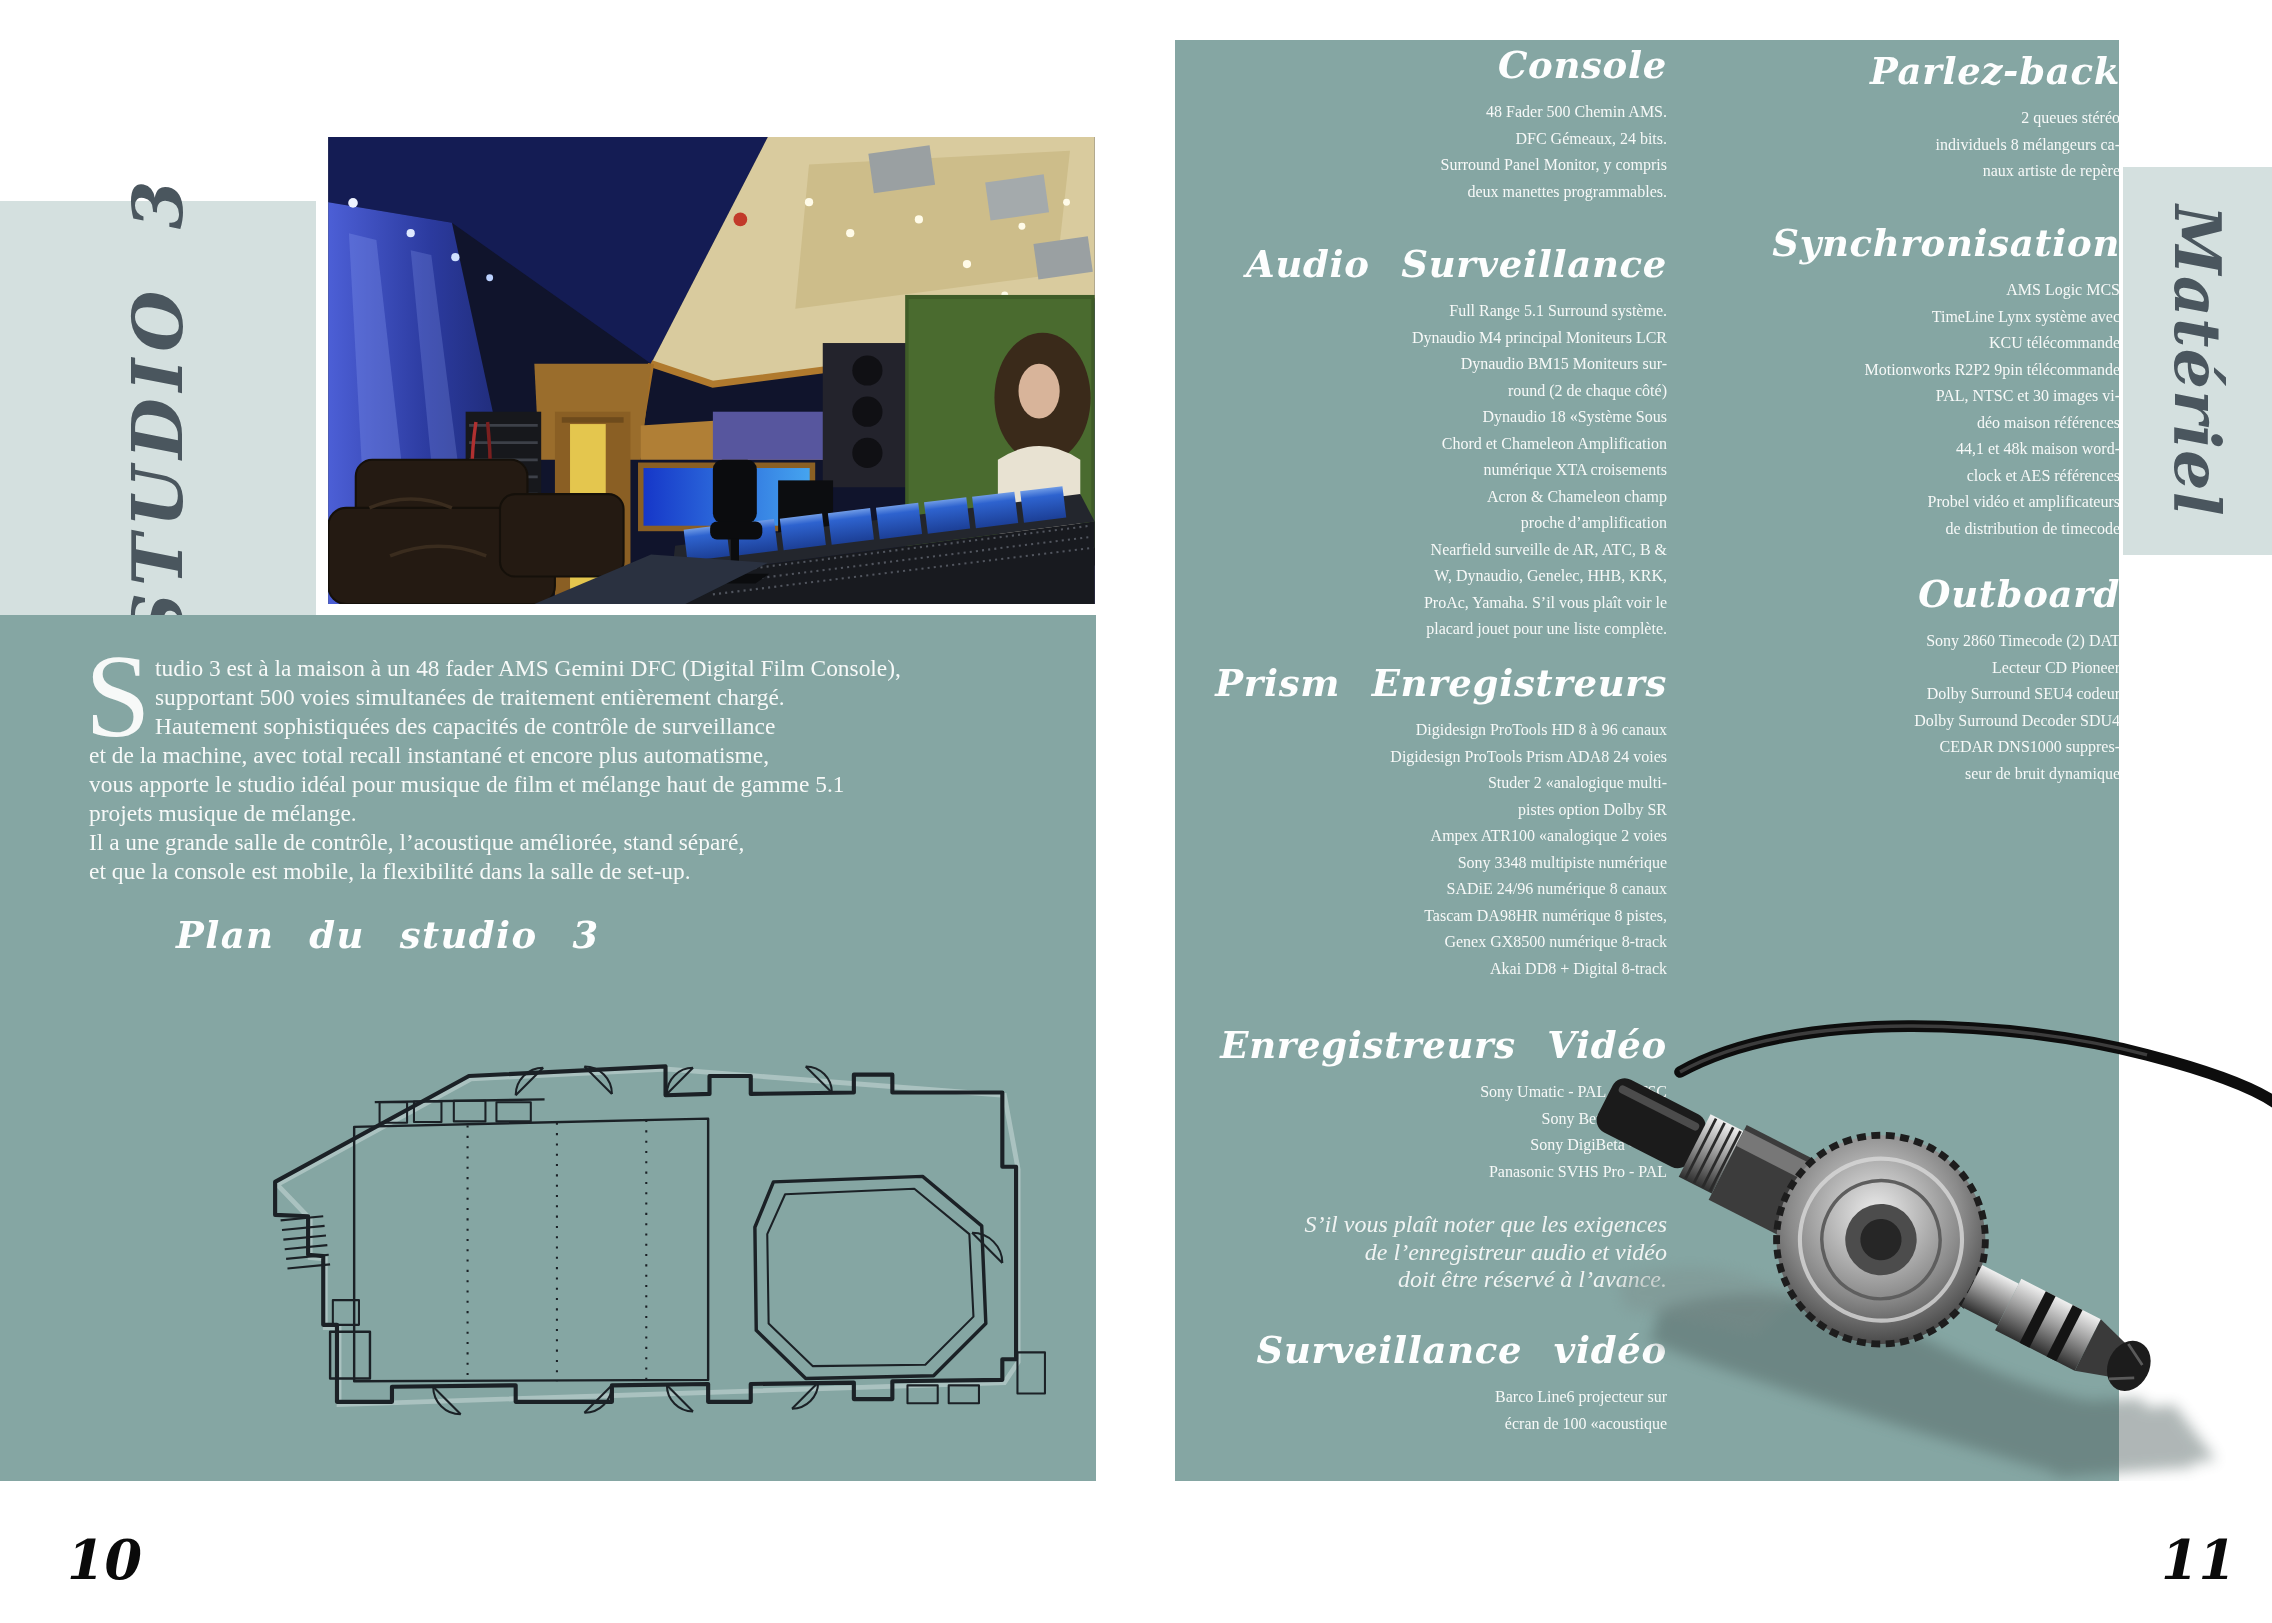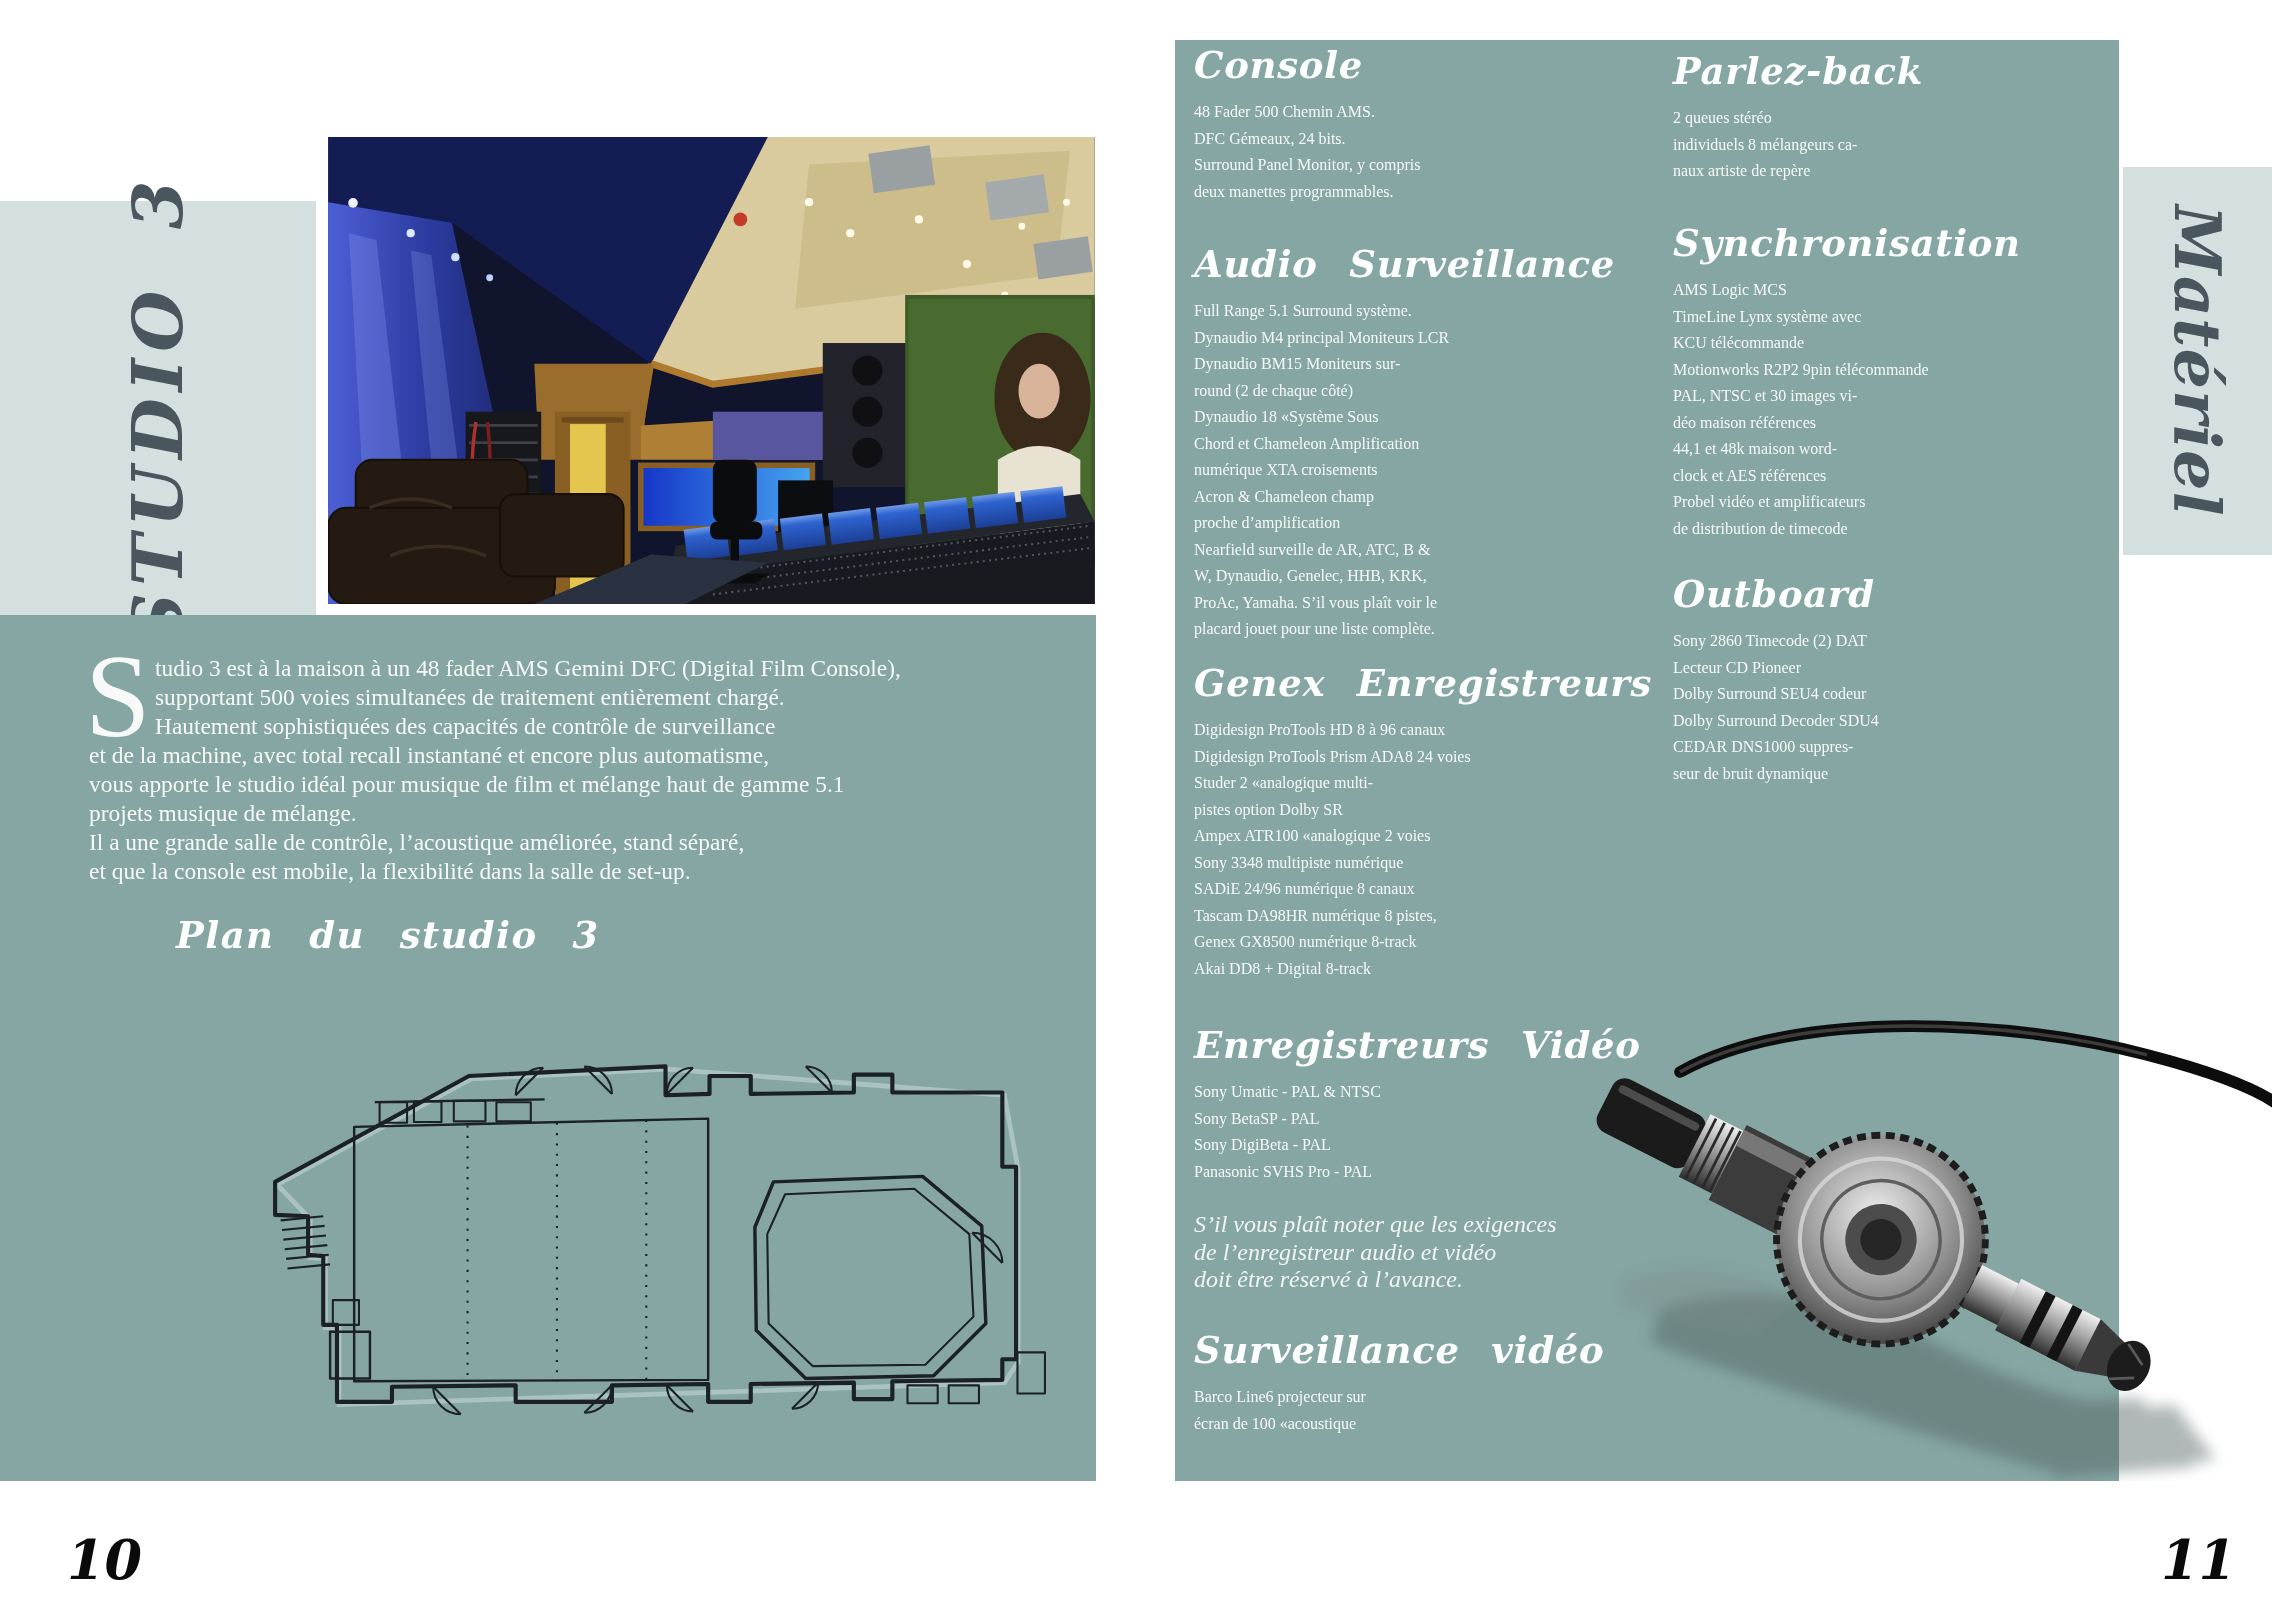--- a/index.html
+++ b/index.html
@@ -26,21 +26,21 @@
   
   .dropcap{position:absolute;left:85px;top:638px;font-size:118px;line-height:1;color:#f7f9f8;
         font-family:"Liberation Serif",serif;}
   .intro-indent{position:absolute;left:155px;top:654px;}
   .intro-rest{position:absolute;left:89px;top:741px;}
   .intro-text{font-size:23.4px;line-height:29px;color:#f7f9f8;white-space:pre-line;}
   
   .script{font-family:"DejaVu Serif",serif;font-style:italic;font-weight:700;color:#fdfefe;}
   .plan-heading{position:absolute;left:176px;top:913px;font-size:37px;word-spacing:20.6px;letter-spacing:1.4px;}
   
-  .sec{position:absolute;width:473px;}
+  .sec{position:absolute;width:473px;text-align:right;}
   .c1{left:1194px;}
   .c2{left:1673px;width:447px;}
   .sec-heading{margin:0 0 12.4px 0;font-size:37px;word-spacing:18px;letter-spacing:0.7px;
         font-family:"DejaVu Serif",serif;font-style:italic;font-weight:700;color:#fdfefe;}
   .body-text{font-size:16px;line-height:26.5px;color:#f7f9f8;white-space:pre-line;}
   .note-text{font-size:24px;line-height:27.5px;color:#f1f4f3;font-style:italic;white-space:pre-line;}
   
   .pagenum{position:absolute;font-family:"DejaVu Serif",serif;font-style:italic;font-weight:800;
         font-size:54px;color:#0a0a0a;}
   .pagenum-left{left:47px;top:1528px;margin-left:20px;}
@@ -283,21 +283,21 @@
 Chord et Chameleon Amplification
 numérique XTA croisements
 Acron &amp; Chameleon champ
 proche d’amplification
 Nearfield surveille de AR, ATC, B &amp;
 W, Dynaudio, Genelec, HHB, KRK,
 ProAc, Yamaha. S’il vous plaît voir le
 placard jouet pour une liste complète.</div>
   </div>
   <div class="sec c1" style="top:661px">
-    <h2 class="sec-heading">Genex Enregistreurs</h2>
+    <h2 class="sec-heading">Prism Enregistreurs</h2>
     <div class="body-text">Digidesign ProTools HD 8 à 96 canaux
 Digidesign ProTools Prism ADA8 24 voies
 Studer 2 «analogique multi-
 pistes option Dolby SR
 Ampex ATR100 «analogique 2 voies
 Sony 3348 multipiste numérique
 SADiE 24/96 numérique 8 canaux
 Tascam DA98HR numérique 8 pistes,
 Genex GX8500 numérique 8-track
 Akai DD8 + Digital 8-track</div>

